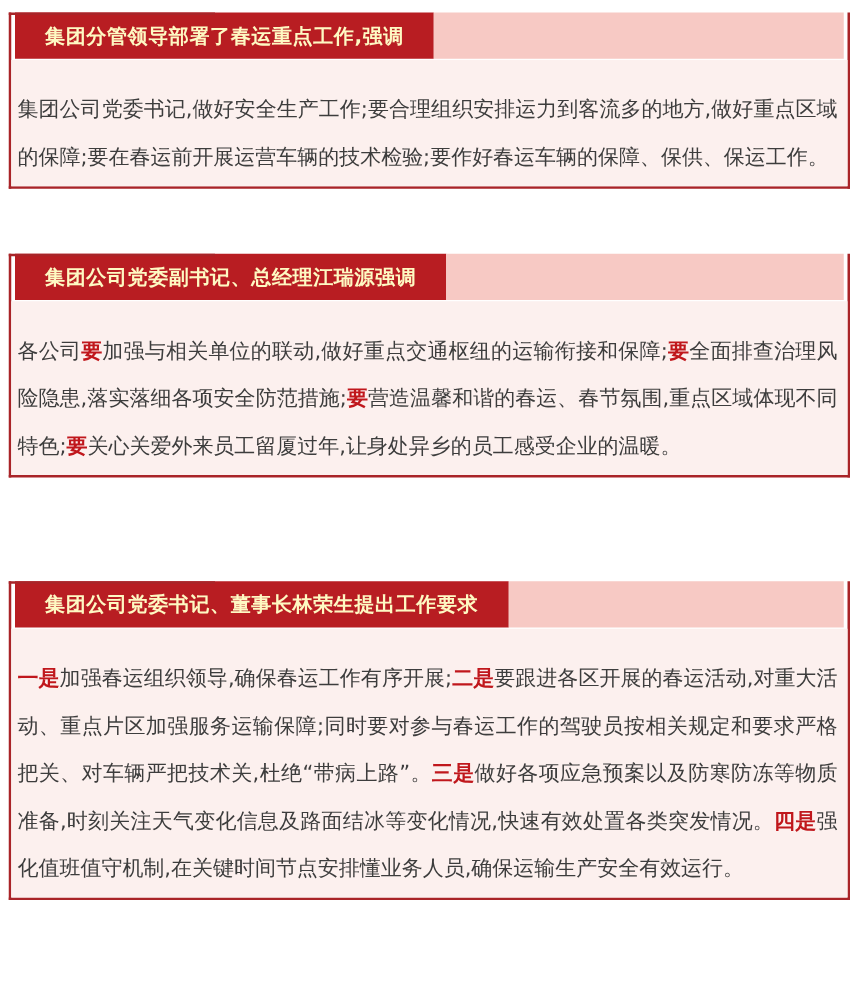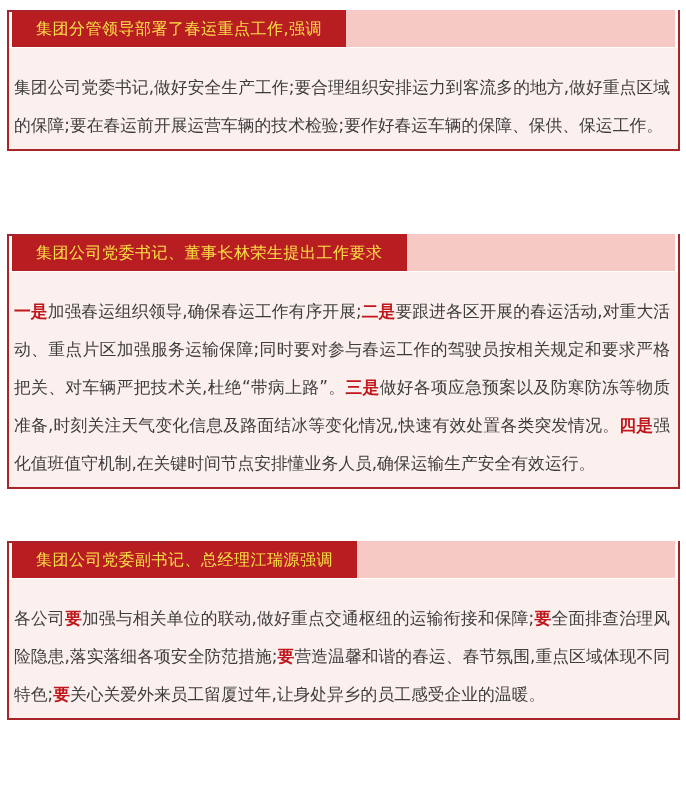--- a/index.html
+++ b/index.html
@@ -30,22 +30,22 @@
     width:165px;height:2px;
     background:var(--card-border);
   }
   .banner{
     display:flex;
     margin:8px 3px 0 3px;
     height:37px;
   }
   .banner-label{
     background:var(--banner-red);
-    color:#fde047;
-    font-weight:normal;
+    color:#fef9c3;
+    font-weight:bold;
     font-size:16px;
     line-height:37px;
     padding:0 24px;
     white-space:nowrap;
     letter-spacing:0.5px;
   }
   .banner-fill{
     flex:1;
     background:var(--banner-pink);
   }
@@ -72,31 +72,31 @@
 
   <section class="card sec-1">
     <div class="top-line"></div>
     <div class="banner">
       <div class="banner-label">集团分管领导部署了春运重点工作,强调</div>
       <div class="banner-fill"></div>
     </div>
     <div class="card-body"><span>集团公司党委书记,做好安全生产工作;要合理组织安排运力到客流多的地方,做好重点区域的保障;要在春运前开展运营车辆的技术检验;要作好春运车辆的保障、保供、保运工作。</span></div>
   </section>
 
+  <section class="card sec-2">
+    <div class="top-line"></div>
+    <div class="banner">
+      <div class="banner-label">集团公司党委副书记、总经理江瑞源强调</div>
+      <div class="banner-fill"></div>
+    </div>
+    <div class="card-body"><span>各公司</span><span class="hl">要</span><span>加强与相关单位的联动,做好重点交通枢纽的运输衔接和保障;</span><span class="hl">要</span><span>全面排查治理风险隐患,落实落细各项安全防范措施;</span><span class="hl">要</span><span>营造温馨和谐的春运、春节氛围,重点区域体现不同特色;</span><span class="hl">要</span><span>关心关爱外来员工留厦过年,让身处异乡的员工感受企业的温暖。</span></div>
+  </section>
+
   <section class="card sec-3">
     <div class="top-line"></div>
     <div class="banner">
       <div class="banner-label">集团公司党委书记、董事长林荣生提出工作要求</div>
       <div class="banner-fill"></div>
     </div>
     <div class="card-body"><span class="hl">一是</span><span>加强春运组织领导,确保春运工作有序开展;</span><span class="hl">二是</span><span>要跟进各区开展的春运活动,对重大活动、重点片区加强服务运输保障;同时要对参与春运工作的驾驶员按相关规定和要求严格把关、对车辆严把技术关,杜绝“带病上路”。</span><span class="hl">三是</span><span>做好各项应急预案以及防寒防冻等物质准备,时刻关注天气变化信息及路面结冰等变化情况,快速有效处置各类突发情况。</span><span class="hl">四是</span><span>强化值班值守机制,在关键时间节点安排懂业务人员,确保运输生产安全有效运行。</span></div>
   </section>
 
-  <section class="card sec-2">
-    <div class="top-line"></div>
-    <div class="banner">
-      <div class="banner-label">集团公司党委副书记、总经理江瑞源强调</div>
-      <div class="banner-fill"></div>
-    </div>
-    <div class="card-body"><span>各公司</span><span class="hl">要</span><span>加强与相关单位的联动,做好重点交通枢纽的运输衔接和保障;</span><span class="hl">要</span><span>全面排查治理风险隐患,落实落细各项安全防范措施;</span><span class="hl">要</span><span>营造温馨和谐的春运、春节氛围,重点区域体现不同特色;</span><span class="hl">要</span><span>关心关爱外来员工留厦过年,让身处异乡的员工感受企业的温暖。</span></div>
-  </section>
-
 </div>
 
 </body></html>

